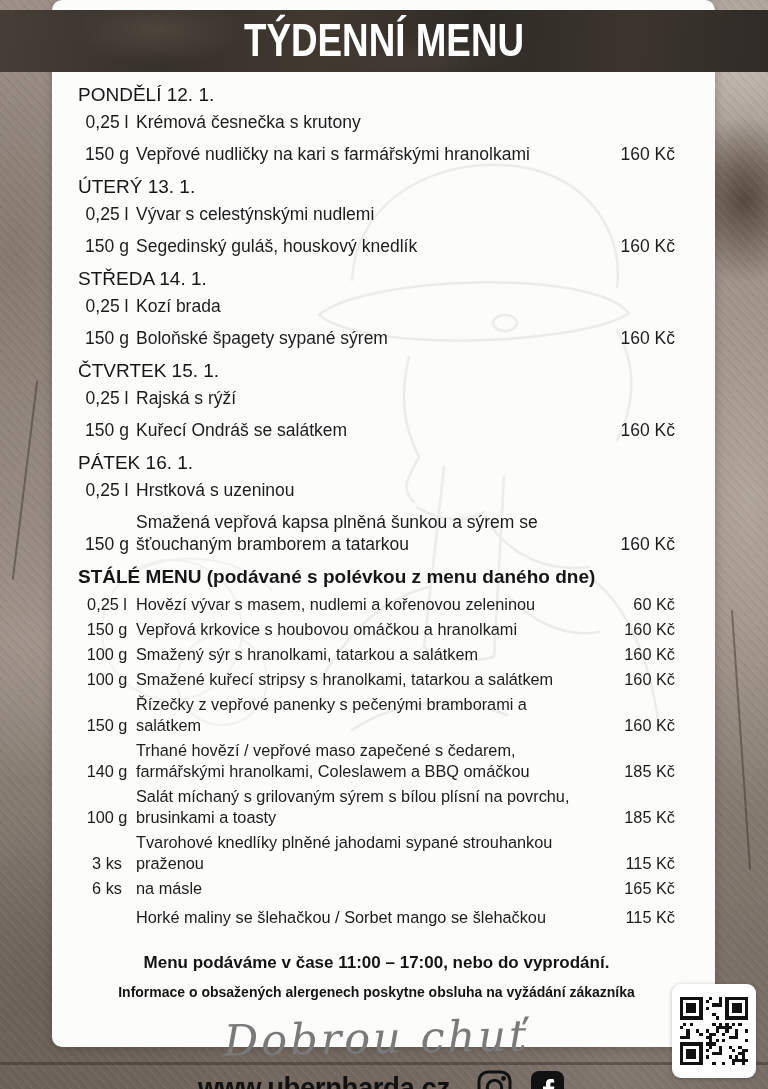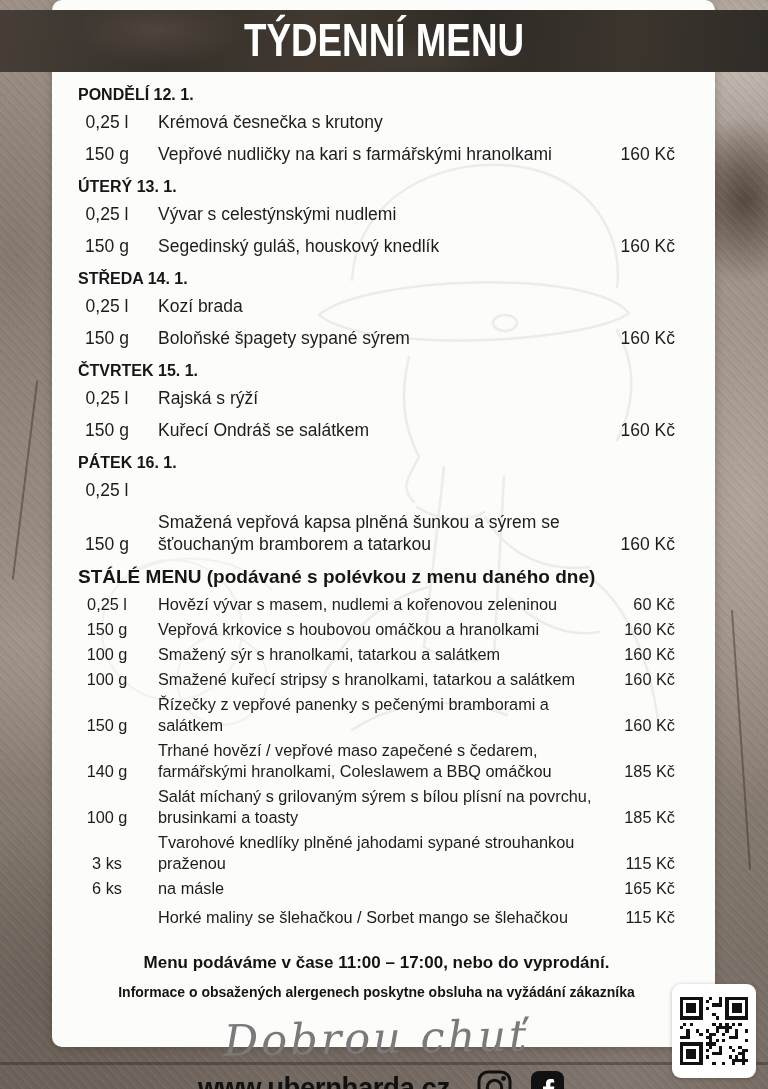--- a/index.html
+++ b/index.html
@@ -29,26 +29,26 @@
   .crevice{position:absolute;left:0;right:0;height:3px;background:rgba(45,36,30,.4);top:1062px;}
 
   
   .card{position:absolute;left:52px;top:0;width:663px;height:1047px;background:#fcfcfb;border-radius:10px;
     box-shadow:0 2px 8px rgba(30,25,20,.25);}
   .watermark{position:absolute;left:205px;top:125px;pointer-events:none;}
   .hops{position:absolute;left:10px;top:430px;pointer-events:none;}
 
   .content{position:relative;padding:78px 40px 0 26px;}
 
-  .day-heading{font-size:16px;font-weight:bold;color:#161616;margin:5px 0 4px 0;line-height:23px;}
+  .day-heading{font-size:19px;font-weight:normal;color:#161616;margin:5px 0 4px 0;line-height:23px;}
   .static-heading{font-size:19px;font-weight:bold;color:#161616;margin:9px 0 6px 0;line-height:23px;}
 
   .row{display:flex;align-items:flex-end;}
   .row .qty{flex:none;width:58px;text-align:center;white-space:nowrap;}
-  .row .dish{flex:1;margin-left:22px;}
+  .row .dish{flex:1;}
   .row .price{flex:none;width:80px;text-align:right;white-space:nowrap;}
 
   .weekly-row{font-size:17.5px;color:#1c1c1c;line-height:22px;margin:5px 0 10px 0;}
   .static-row{font-size:16.3px;color:#1c1c1c;line-height:21px;margin:0 0 4px 0;}
   .static-row.spaced{margin-top:8px;}
 
   .notes{text-align:center;margin-top:24px;}
   .note1{font-size:17px;font-weight:bold;color:#141414;line-height:22px;margin:0 0 7px 0;}
   .note2{font-size:14px;font-weight:bold;color:#141414;line-height:22px;}
 
@@ -167,20 +167,21 @@
     <div class="row weekly-row">
       <span class="qty">150 g</span>
       <span class="dish">Kuřecí Ondráš se salátkem</span>
       <span class="price">160 Kč</span>
     </div>
 
     <div class="day-heading">PÁTEK 16. 1.</div>
 
     <div class="row weekly-row">
       <span class="qty">0,25 l</span>
+      <span class="dish">Hrstková s uzeninou</span>
       <span class="price"></span>
     </div>
 
     <div class="row weekly-row">
       <span class="qty">150 g</span>
       <span class="dish">Smažená vepřová kapsa plněná šunkou a sýrem se šťouchaným bramborem a tatarkou</span>
       <span class="price">160 Kč</span>
     </div>
 
     <div class="static-heading">STÁLÉ MENU (podávané s polévkou z menu daného dne)</div>

